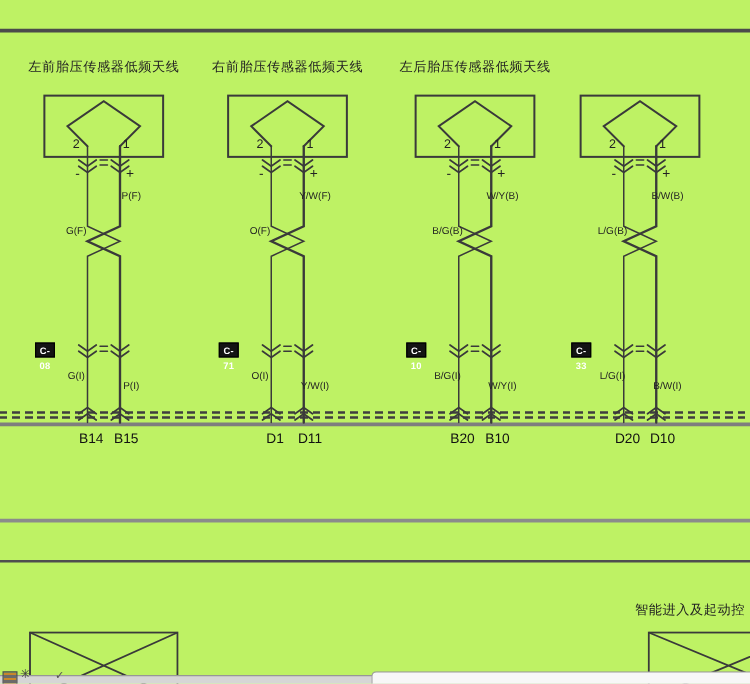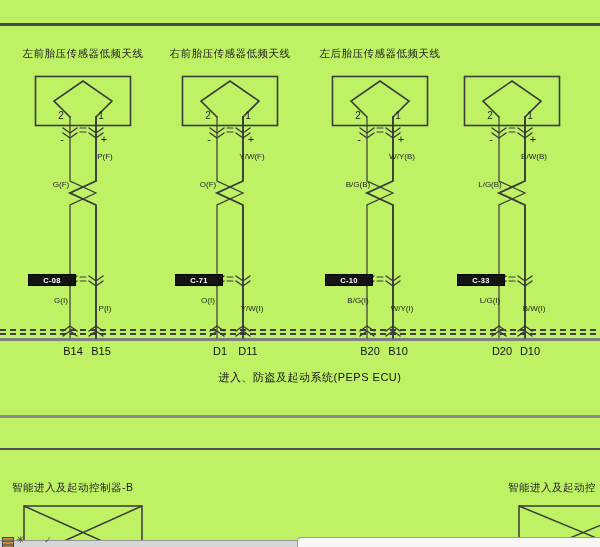--- a/index.html
+++ b/index.html
@@ -20,21 +20,21 @@
   .a-title{position:absolute;top:47px;left:-10px;right:-10px;text-align:center;
            font-size:10.5px;color:#222;letter-spacing:0.5px;white-space:nowrap;}
   .a-gfx{position:absolute;top:70px;left:0;}
   .pin{position:absolute;top:110px;width:14px;text-align:center;font-size:10px;color:#222;}
   .pinL{left:46px;} .pinR{left:86px;}
   .pol{position:absolute;top:133px;width:14px;text-align:center;font-size:11px;color:#222;}
   .polL{left:47px;} .polR{left:89px;}
   .wlbl{position:absolute;font-size:8px;color:#222;transform:translateX(-50%);white-space:nowrap;}
   .wtl{top:152px;left:53px;margin-top:28px;} .wtr{top:152px;left:97px;}
   .wml{top:296px;left:53px;} .wmr{top:304px;left:97px;}
-  .conn{position:absolute;top:274px;left:20px;width:48px;height:12px;background:#141414;
+  .conn{position:absolute;top:274px;left:20px;width:16px;height:12px;background:#141414;
         color:#fff;font-size:7.5px;line-height:12px;text-align:center;border:1px solid #000;
         box-sizing:border-box;font-weight:bold;letter-spacing:0.3px;}
   .term{position:absolute;top:345px;font-size:11px;color:#111;transform:translateX(-50%);white-space:nowrap;}
   .tl{left:65px;} .tr{left:93px;text-align:right;}
   
   .ctrl-label{position:absolute;top:481px;font-size:10.5px;color:#222;letter-spacing:0.5px;white-space:nowrap;}
   .cl-l{left:12px;} .cl-r{left:508px;}
   .ctrl-box{position:absolute;top:505px;}
   .cb-l{left:23px;} .cb-r{left:518px;}
   
@@ -176,23 +176,21 @@
     <span class="pol polR">+</span>
     <span class="wlbl wtl">L/G(B)</span>
     <span class="wlbl wtr">B/W(B)</span>
     <span class="conn">C-33</span>
     <span class="wlbl wml">L/G(I)</span>
     <span class="wlbl wmr">B/W(I)</span>
     <span class="term tl">D20</span>
     <span class="term tr">D10</span>
   </div>
 
-  <div class="ecu-label">进入、防盗及起动系统(PEPS ECU)</div>
-
-  <div class="ctrl-label cl-l">智能进入及起动控制器-B</div>
+
   <svg class="ctrl-box cb-l" width="120" height="55" viewBox="0 0 120 55">
     <g fill="none" stroke="#3a3a3a" stroke-width="1.5">
       <rect x="1" y="1" width="118" height="53"></rect>
       <path d="M1,1 L119,54 M119,1 L1,54"></path>
     </g>
   </svg>
 
   <div class="ctrl-label cl-r">智能进入及起动控</div>
   <svg class="ctrl-box cb-r" width="130" height="55" viewBox="0 0 130 55">
     <g fill="none" stroke="#3a3a3a" stroke-width="1.5">

